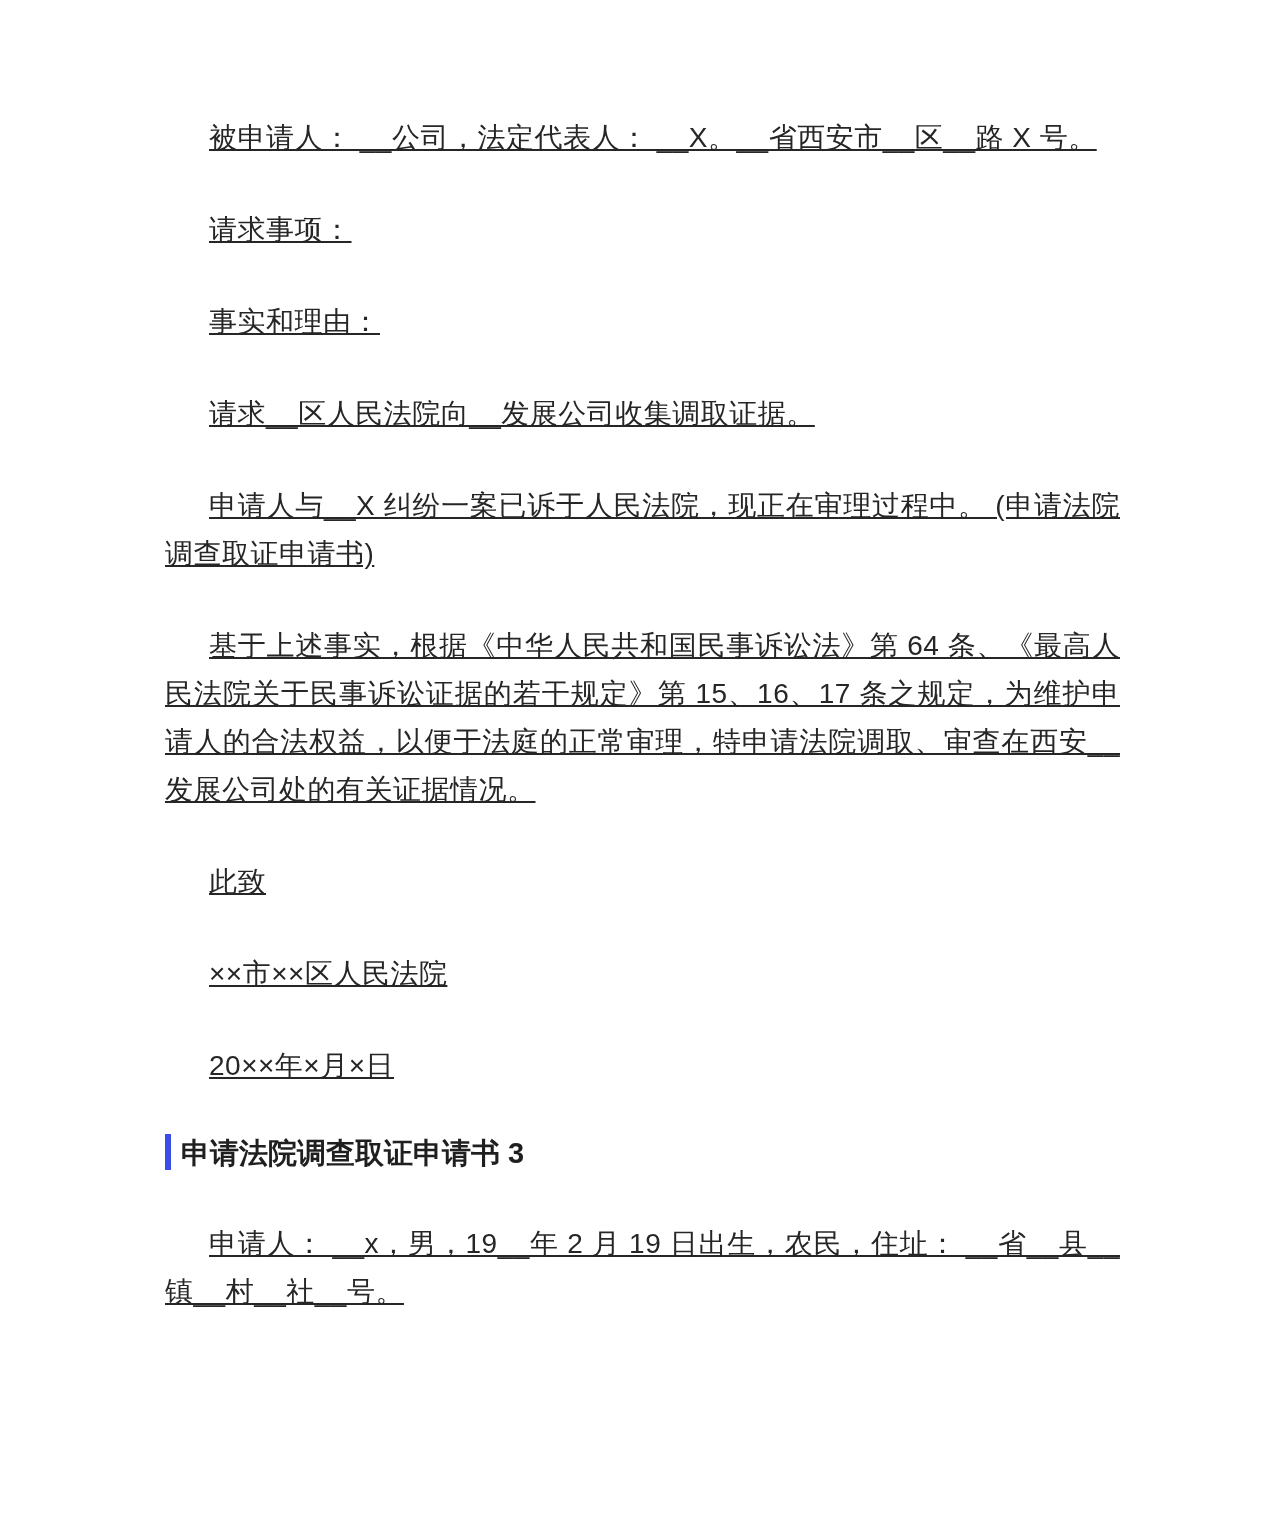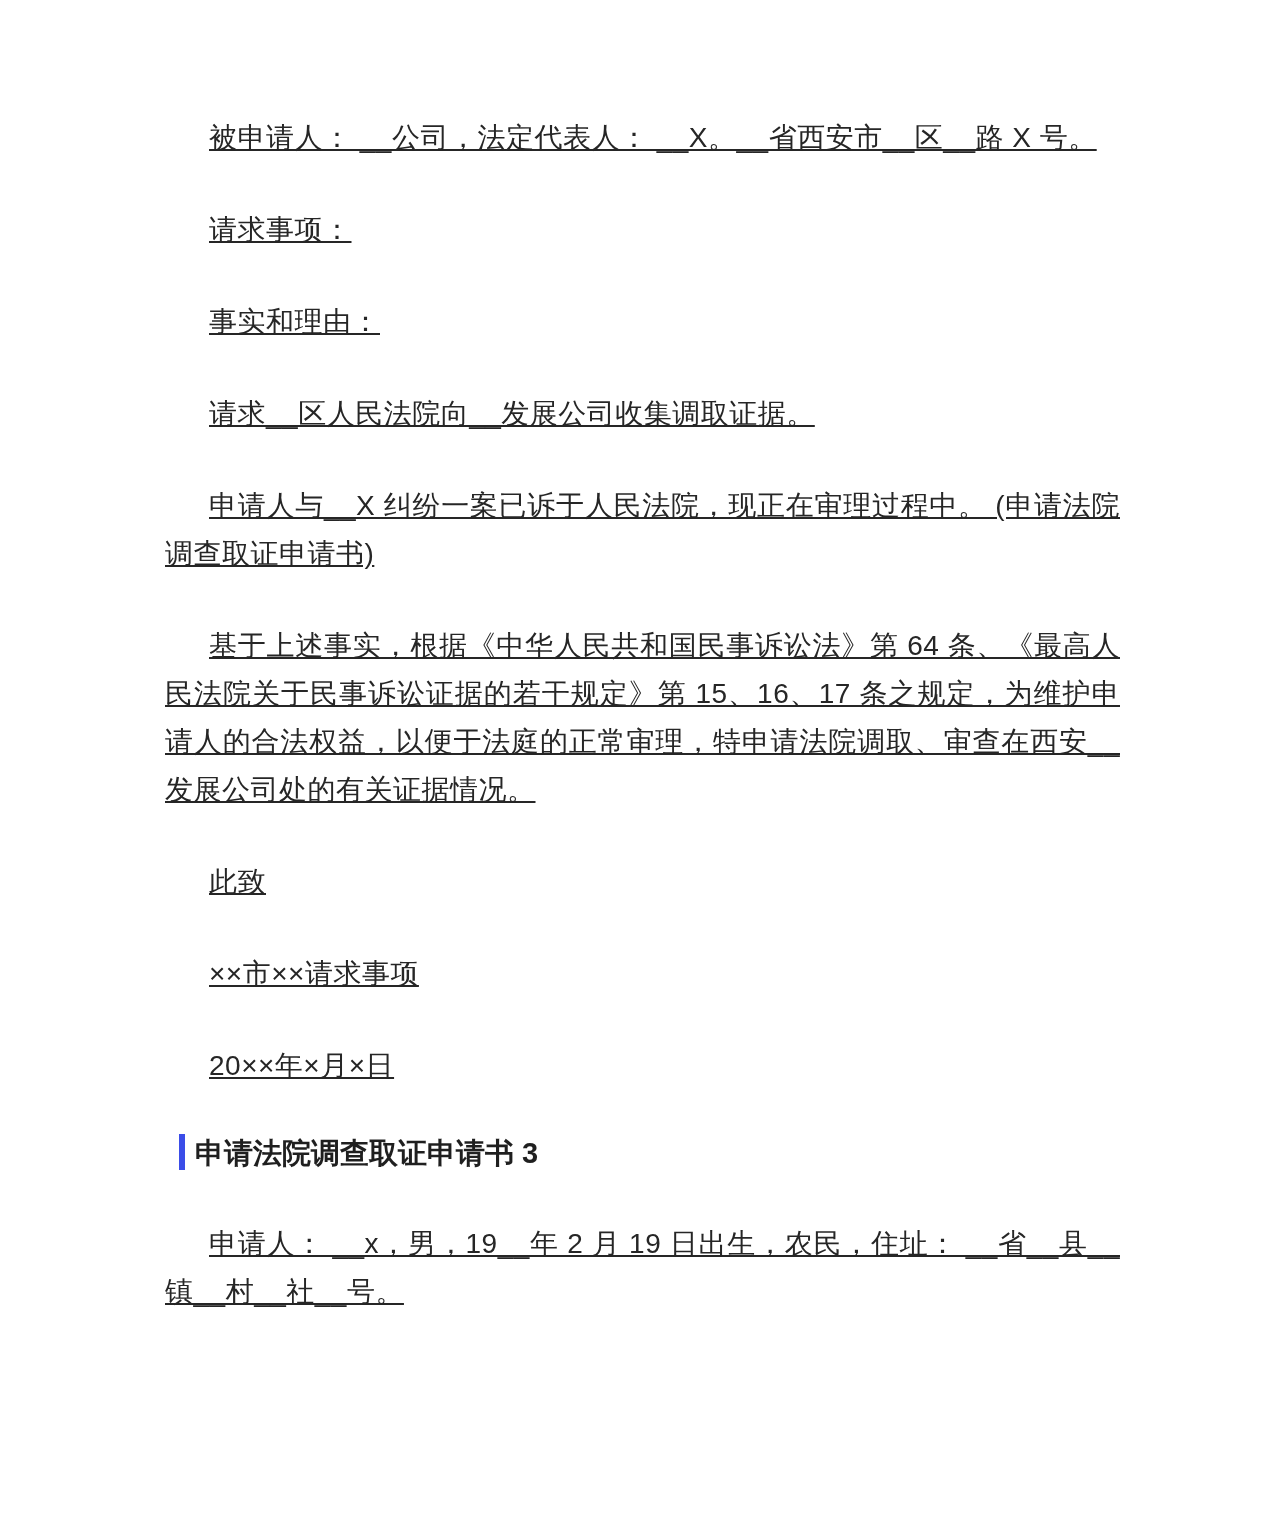--- a/index.html
+++ b/index.html
@@ -19,21 +19,21 @@
     margin-bottom: 44px;
     text-indent: 44px;
     text-align: justify;
     letter-spacing: 0.5px;
     word-break: break-all;
     text-decoration: underline;
   }
   .section-heading {
     display: flex;
     align-items: flex-start;
-    margin: 14px 0 48px 14px;
+    margin: 14px 0 48px 0;
     font-size: 29px;
     font-weight: bold;
     line-height: 38px;
     color: #1f1f1f;
   }
   .accent-bar {
     display: inline-block;
     width: 6px;
     height: 36px;
     background: #3b4de8;
@@ -53,21 +53,21 @@
   <p class="para">事实和理由：</p>
 
   <p class="para">请求__区人民法院向__发展公司收集调取证据。</p>
 
   <p class="para">申请人与__X 纠纷一案已诉于人民法院，现正在审理过程中。  (申请法院调查取证申请书)</p>
 
   <p class="para">基于上述事实，根据《中华人民共和国民事诉讼法》第 64 条、《最高人民法院关于民事诉讼证据的若干规定》第 15、16、17 条之规定，为维护申请人的合法权益，以便于法庭的正常审理，特申请法院调取、审查在西安__发展公司处的有关证据情况。</p>
 
   <p class="para">此致</p>
 
-  <p class="para">××市××请求事项</p>
+  <p class="para">××市××区人民法院</p>
 
 
   <p class="para">20××年×月×日</p>
 
   <h2 class="section-heading">
     <span class="accent-bar"></span>
     <span>申请法院调查取证申请书 3</span>
   </h2>
 
   <p class="para">申请人： __x，男，19__年 2 月 19 日出生，农民，住址： __省__县__镇__村__社__号。</p>

